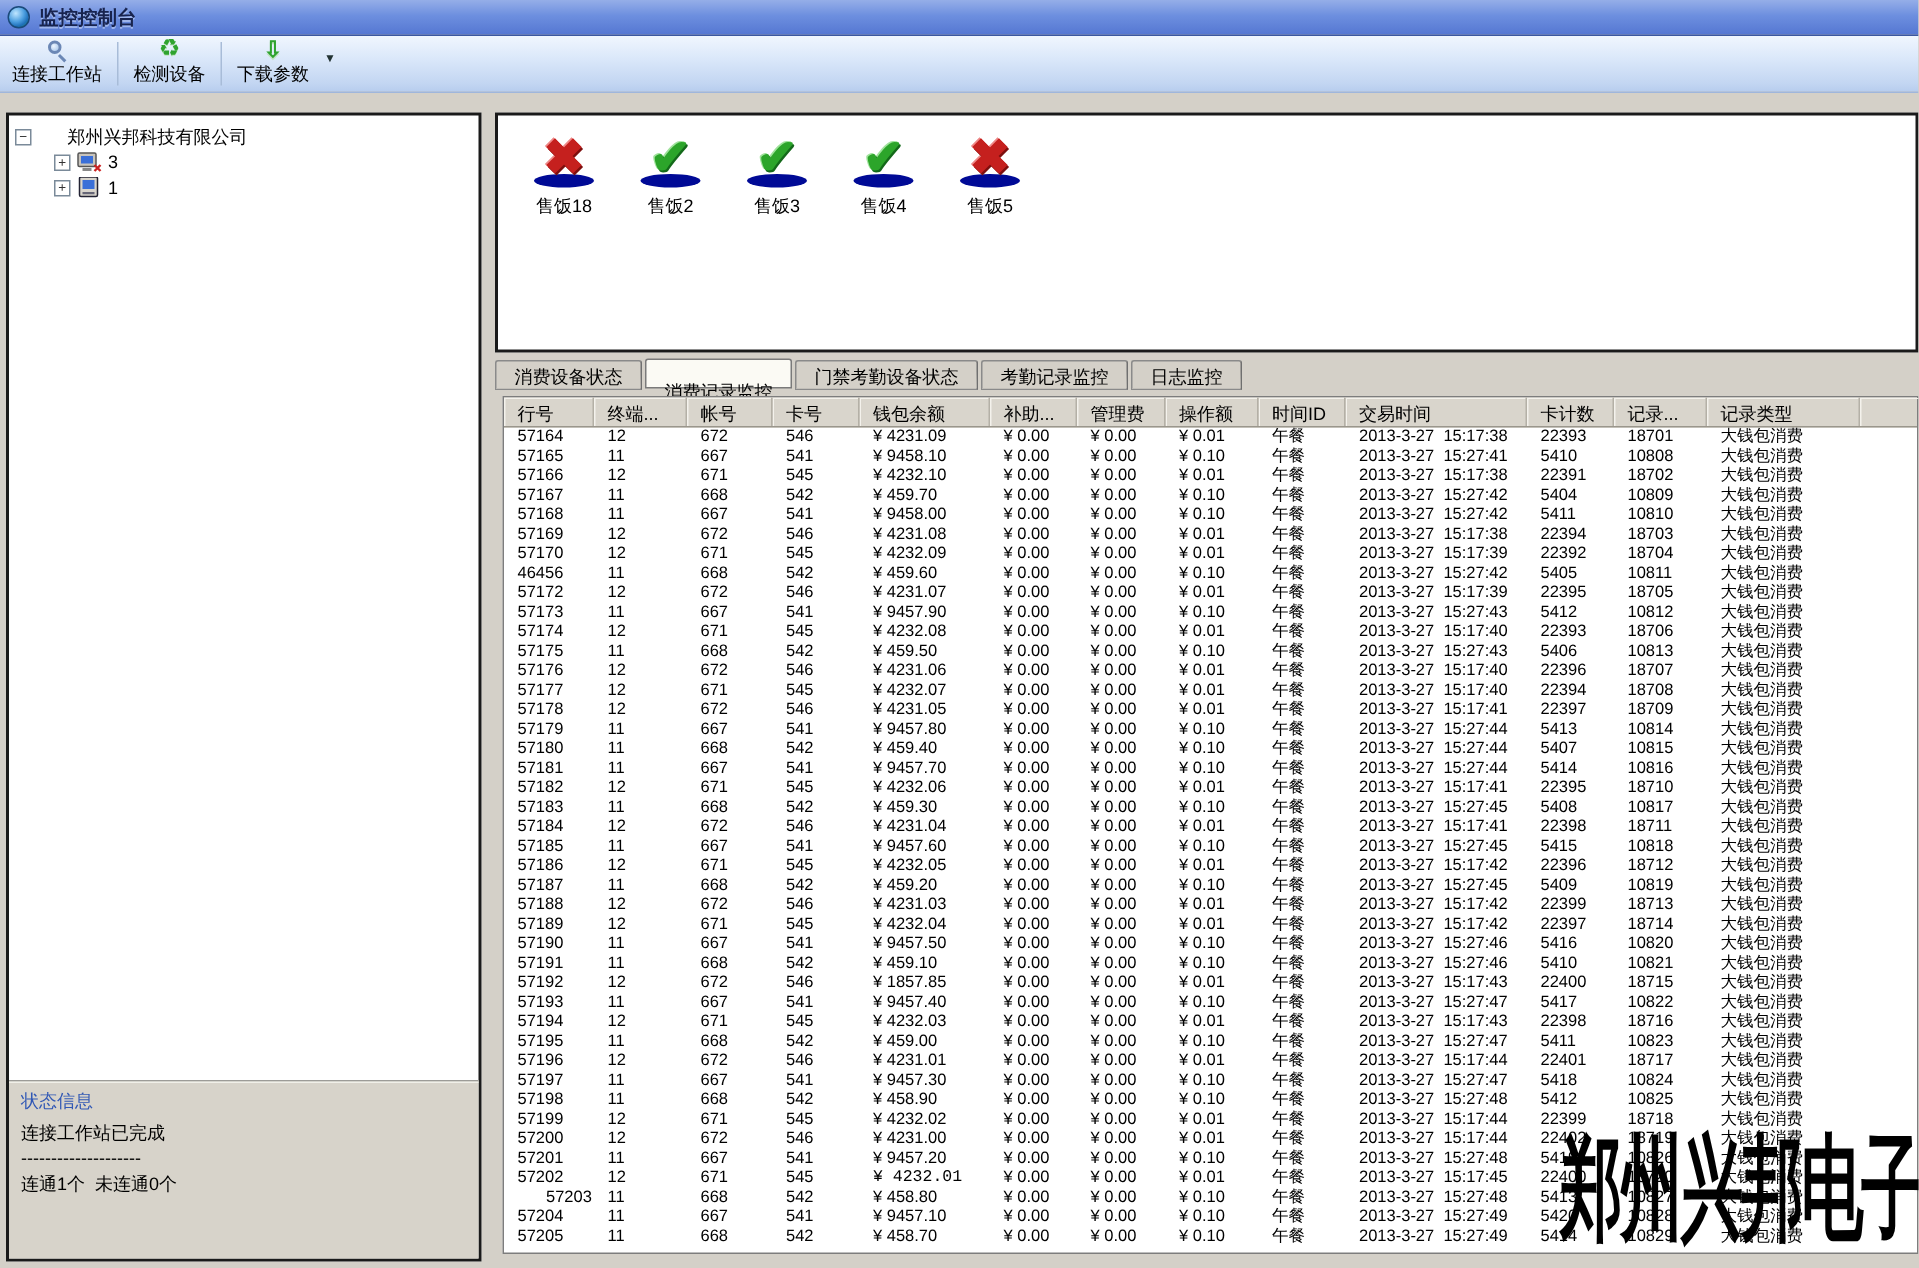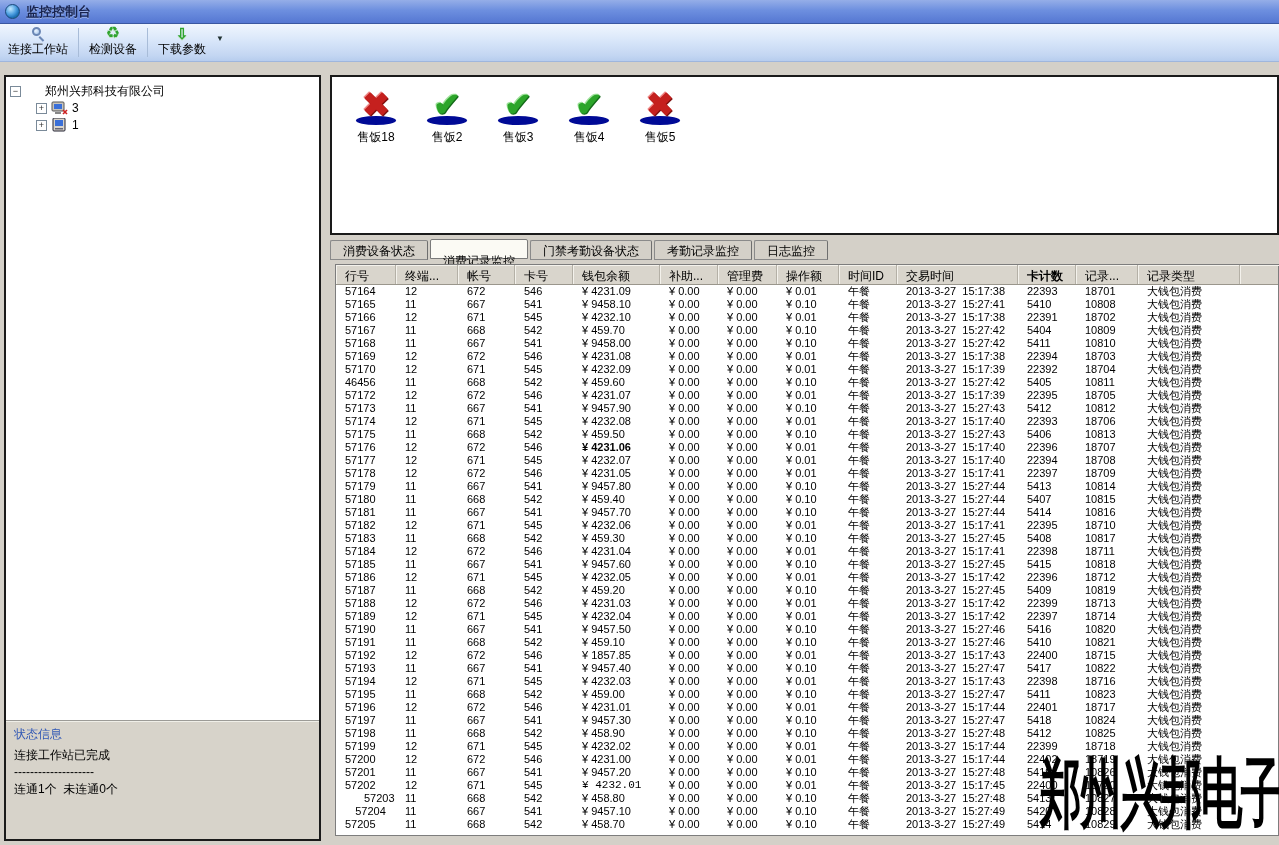--- a/index.html
+++ b/index.html
@@ -234,21 +234,21 @@
       <div class="th" style="width: 60px;">行号</div>
       <div class="th" style="width: 62px;">终端...</div>
       <div class="th" style="width: 57px;">帐号</div>
       <div class="th" style="width: 58px;">卡号</div>
       <div class="th" style="width: 87px;">钱包余额</div>
       <div class="th" style="width: 58px;">补助...</div>
       <div class="th" style="width: 59px;">管理费</div>
       <div class="th" style="width: 62px;">操作额</div>
       <div class="th" style="width: 58px;">时间ID</div>
       <div class="th" style="width: 121px;">交易时间</div>
-      <div class="th" style="width: 58px; font-weight: bold;">卡计数</div>
+      <div class="th" style="width: 58px;">卡计数</div>
       <div class="th" style="width: 62px;">记录...</div>
       <div class="th" style="width: 102px;">记录类型</div>
       <div class="th" style="width: 40px;"></div>
     </div>
   <div class="tbody" id="tbody">
       <div class="tr">
         <div class="td" style="width: 60px;">57164</div>
         <div class="td" style="width: 62px;">12</div>
         <div class="td" style="width: 57px;">672</div>
         <div class="td" style="width: 58px;">546</div>
@@ -425,21 +425,21 @@
         <div class="td" style="width: 121px;">2013-3-27  15:27:43</div>
         <div class="td" style="width: 58px;">5406</div>
         <div class="td" style="width: 62px;">10813</div>
         <div class="td" style="width: 102px;">大钱包消费</div>
       </div>
       <div class="tr">
         <div class="td" style="width: 60px;">57176</div>
         <div class="td" style="width: 62px;">12</div>
         <div class="td" style="width: 57px;">672</div>
         <div class="td" style="width: 58px;">546</div>
-        <div class="td" style="width: 87px; font-weight: bold;">¥ 4231.06</div>
+        <div class="td" style="width: 87px;">¥ 4231.06</div>
         <div class="td" style="width: 58px;">¥ 0.00</div>
         <div class="td" style="width: 59px;">¥ 0.00</div>
         <div class="td" style="width: 62px;">¥ 0.01</div>
         <div class="td" style="width: 58px;">午餐</div>
         <div class="td" style="width: 121px;">2013-3-27  15:17:40</div>
         <div class="td" style="width: 58px;">22396</div>
         <div class="td" style="width: 62px;">18707</div>
         <div class="td" style="width: 102px;">大钱包消费</div>
       </div>
       <div class="tr">
@@ -841,21 +841,21 @@
         <div class="td" style="width: 58px;">¥ 0.00</div>
         <div class="td" style="width: 59px;">¥ 0.00</div>
         <div class="td" style="width: 62px;">¥ 0.10</div>
         <div class="td" style="width: 58px;">午餐</div>
         <div class="td" style="width: 121px;">2013-3-27  15:27:48</div>
         <div class="td" style="width: 58px;">5413</div>
         <div class="td" style="width: 62px;">10827</div>
         <div class="td" style="width: 102px;">大钱包消费</div>
       </div>
       <div class="tr">
-        <div class="td" style="width: 60px; text-align: center;">57204</div>
+        <div class="td" style="width: 60px;">57204</div>
         <div class="td" style="width: 62px;">11</div>
         <div class="td" style="width: 57px;">667</div>
         <div class="td" style="width: 58px;">541</div>
         <div class="td" style="width: 87px;">¥ 9457.10</div>
         <div class="td" style="width: 58px;">¥ 0.00</div>
         <div class="td" style="width: 59px;">¥ 0.00</div>
         <div class="td" style="width: 62px;">¥ 0.10</div>
         <div class="td" style="width: 58px;">午餐</div>
         <div class="td" style="width: 121px;">2013-3-27  15:27:49</div>
         <div class="td" style="width: 58px;">5420</div>

